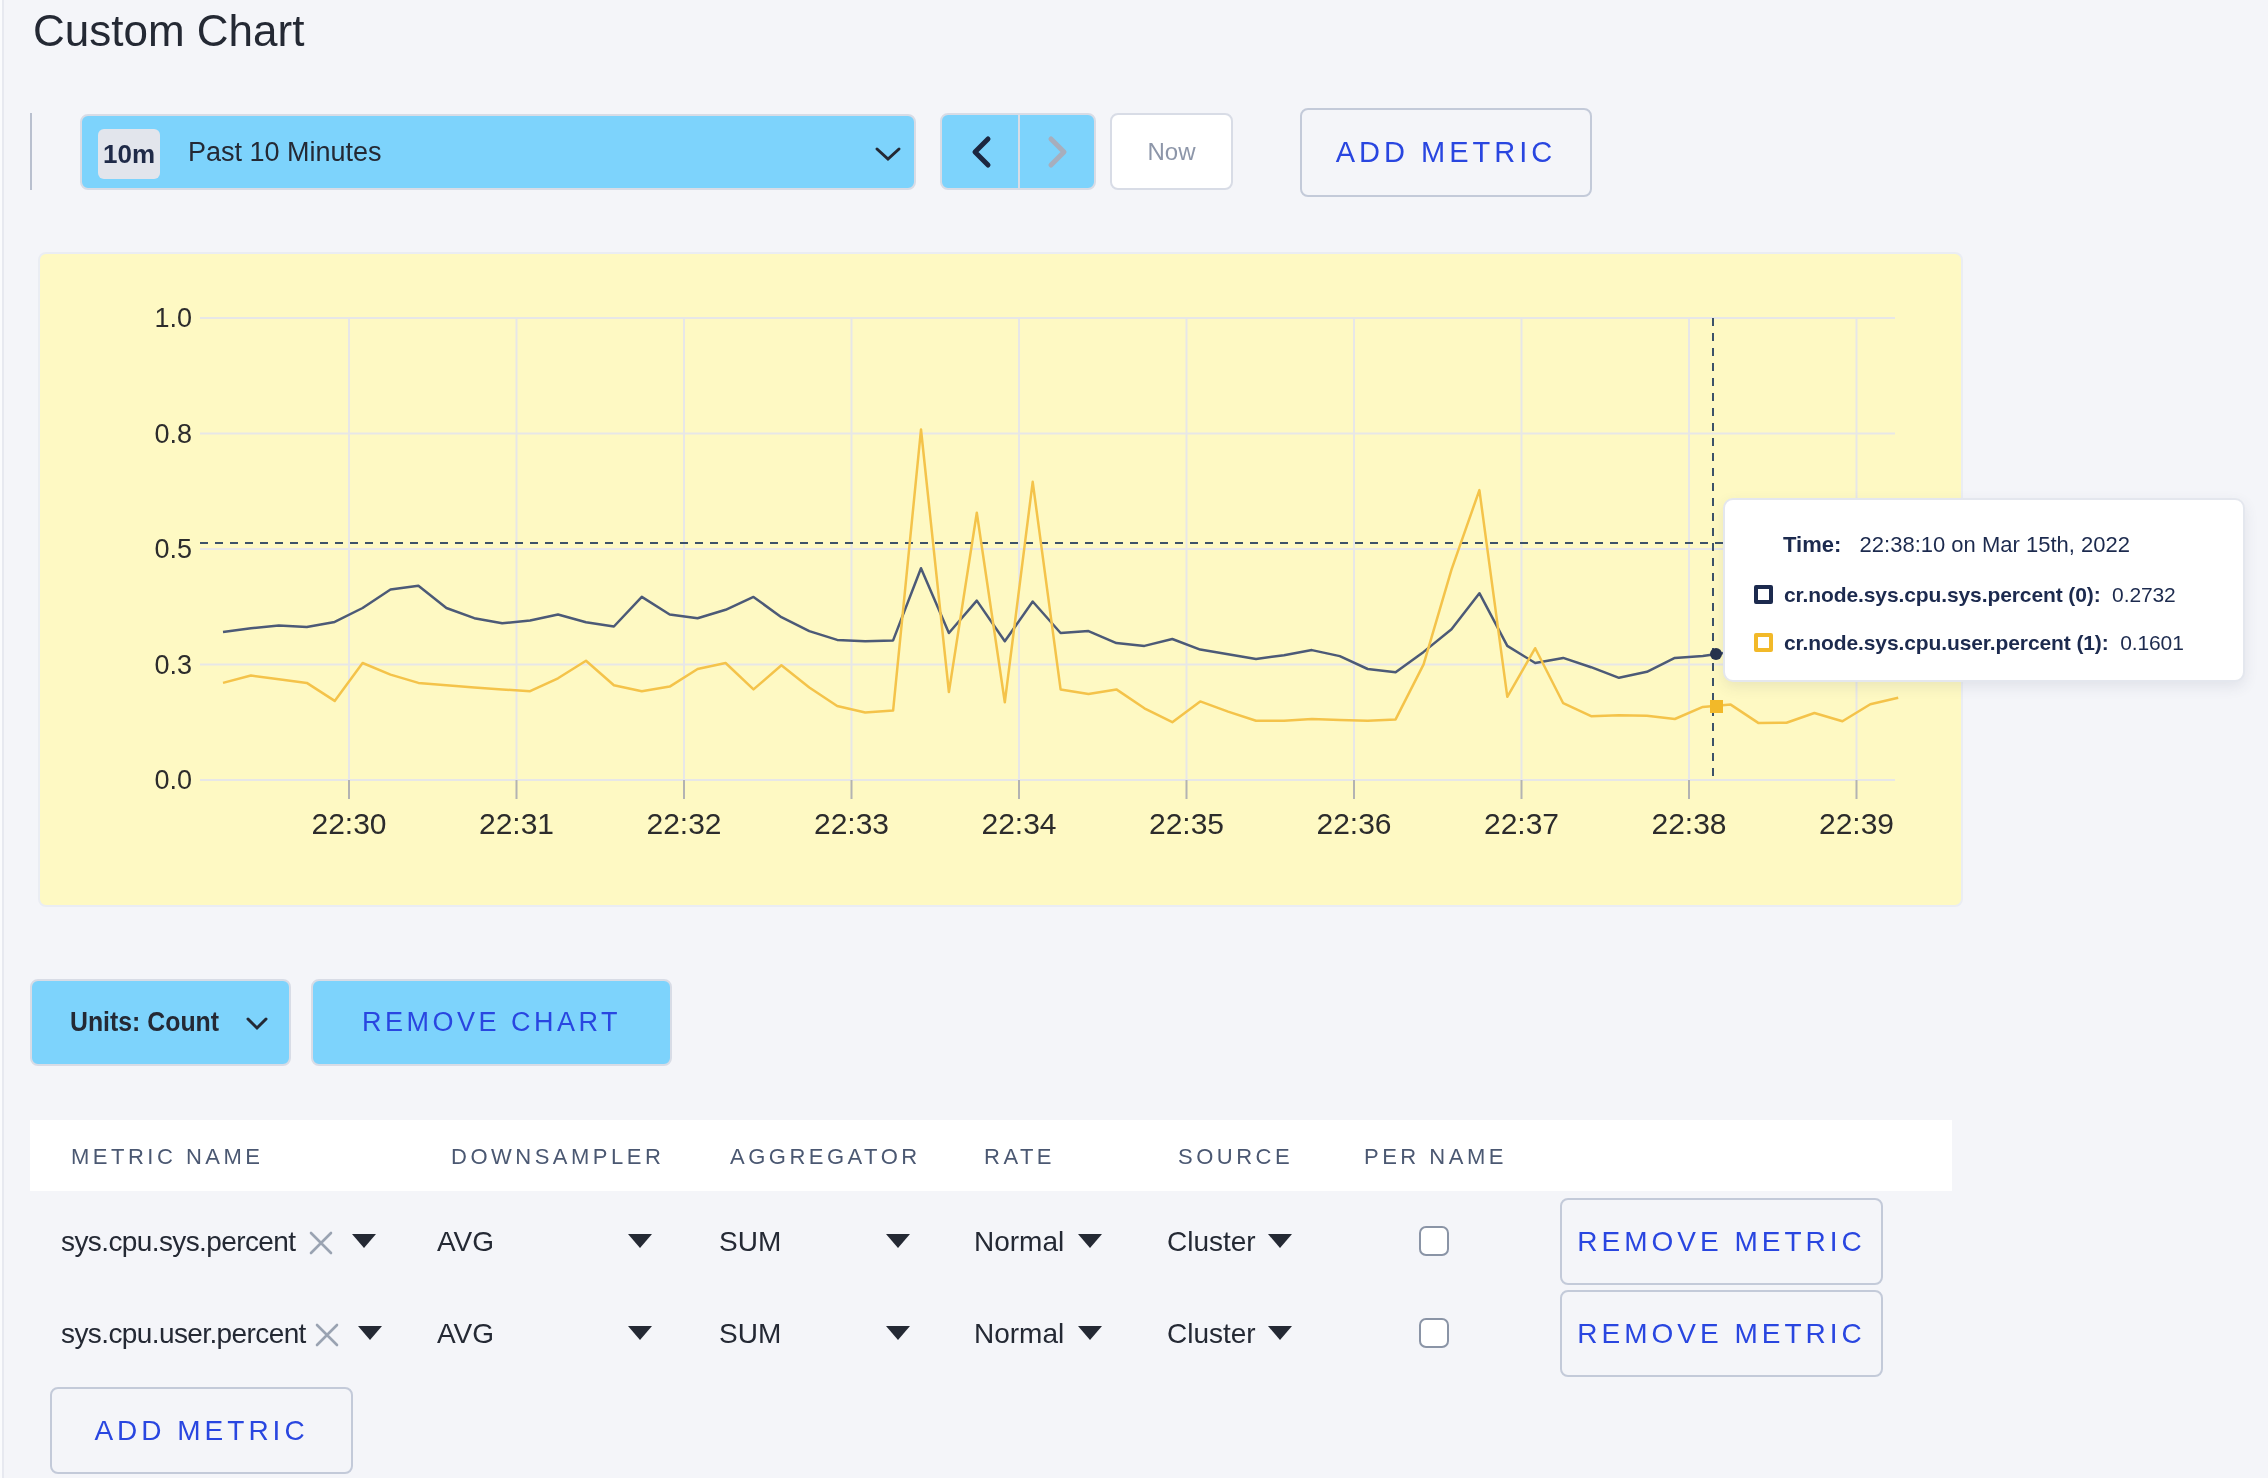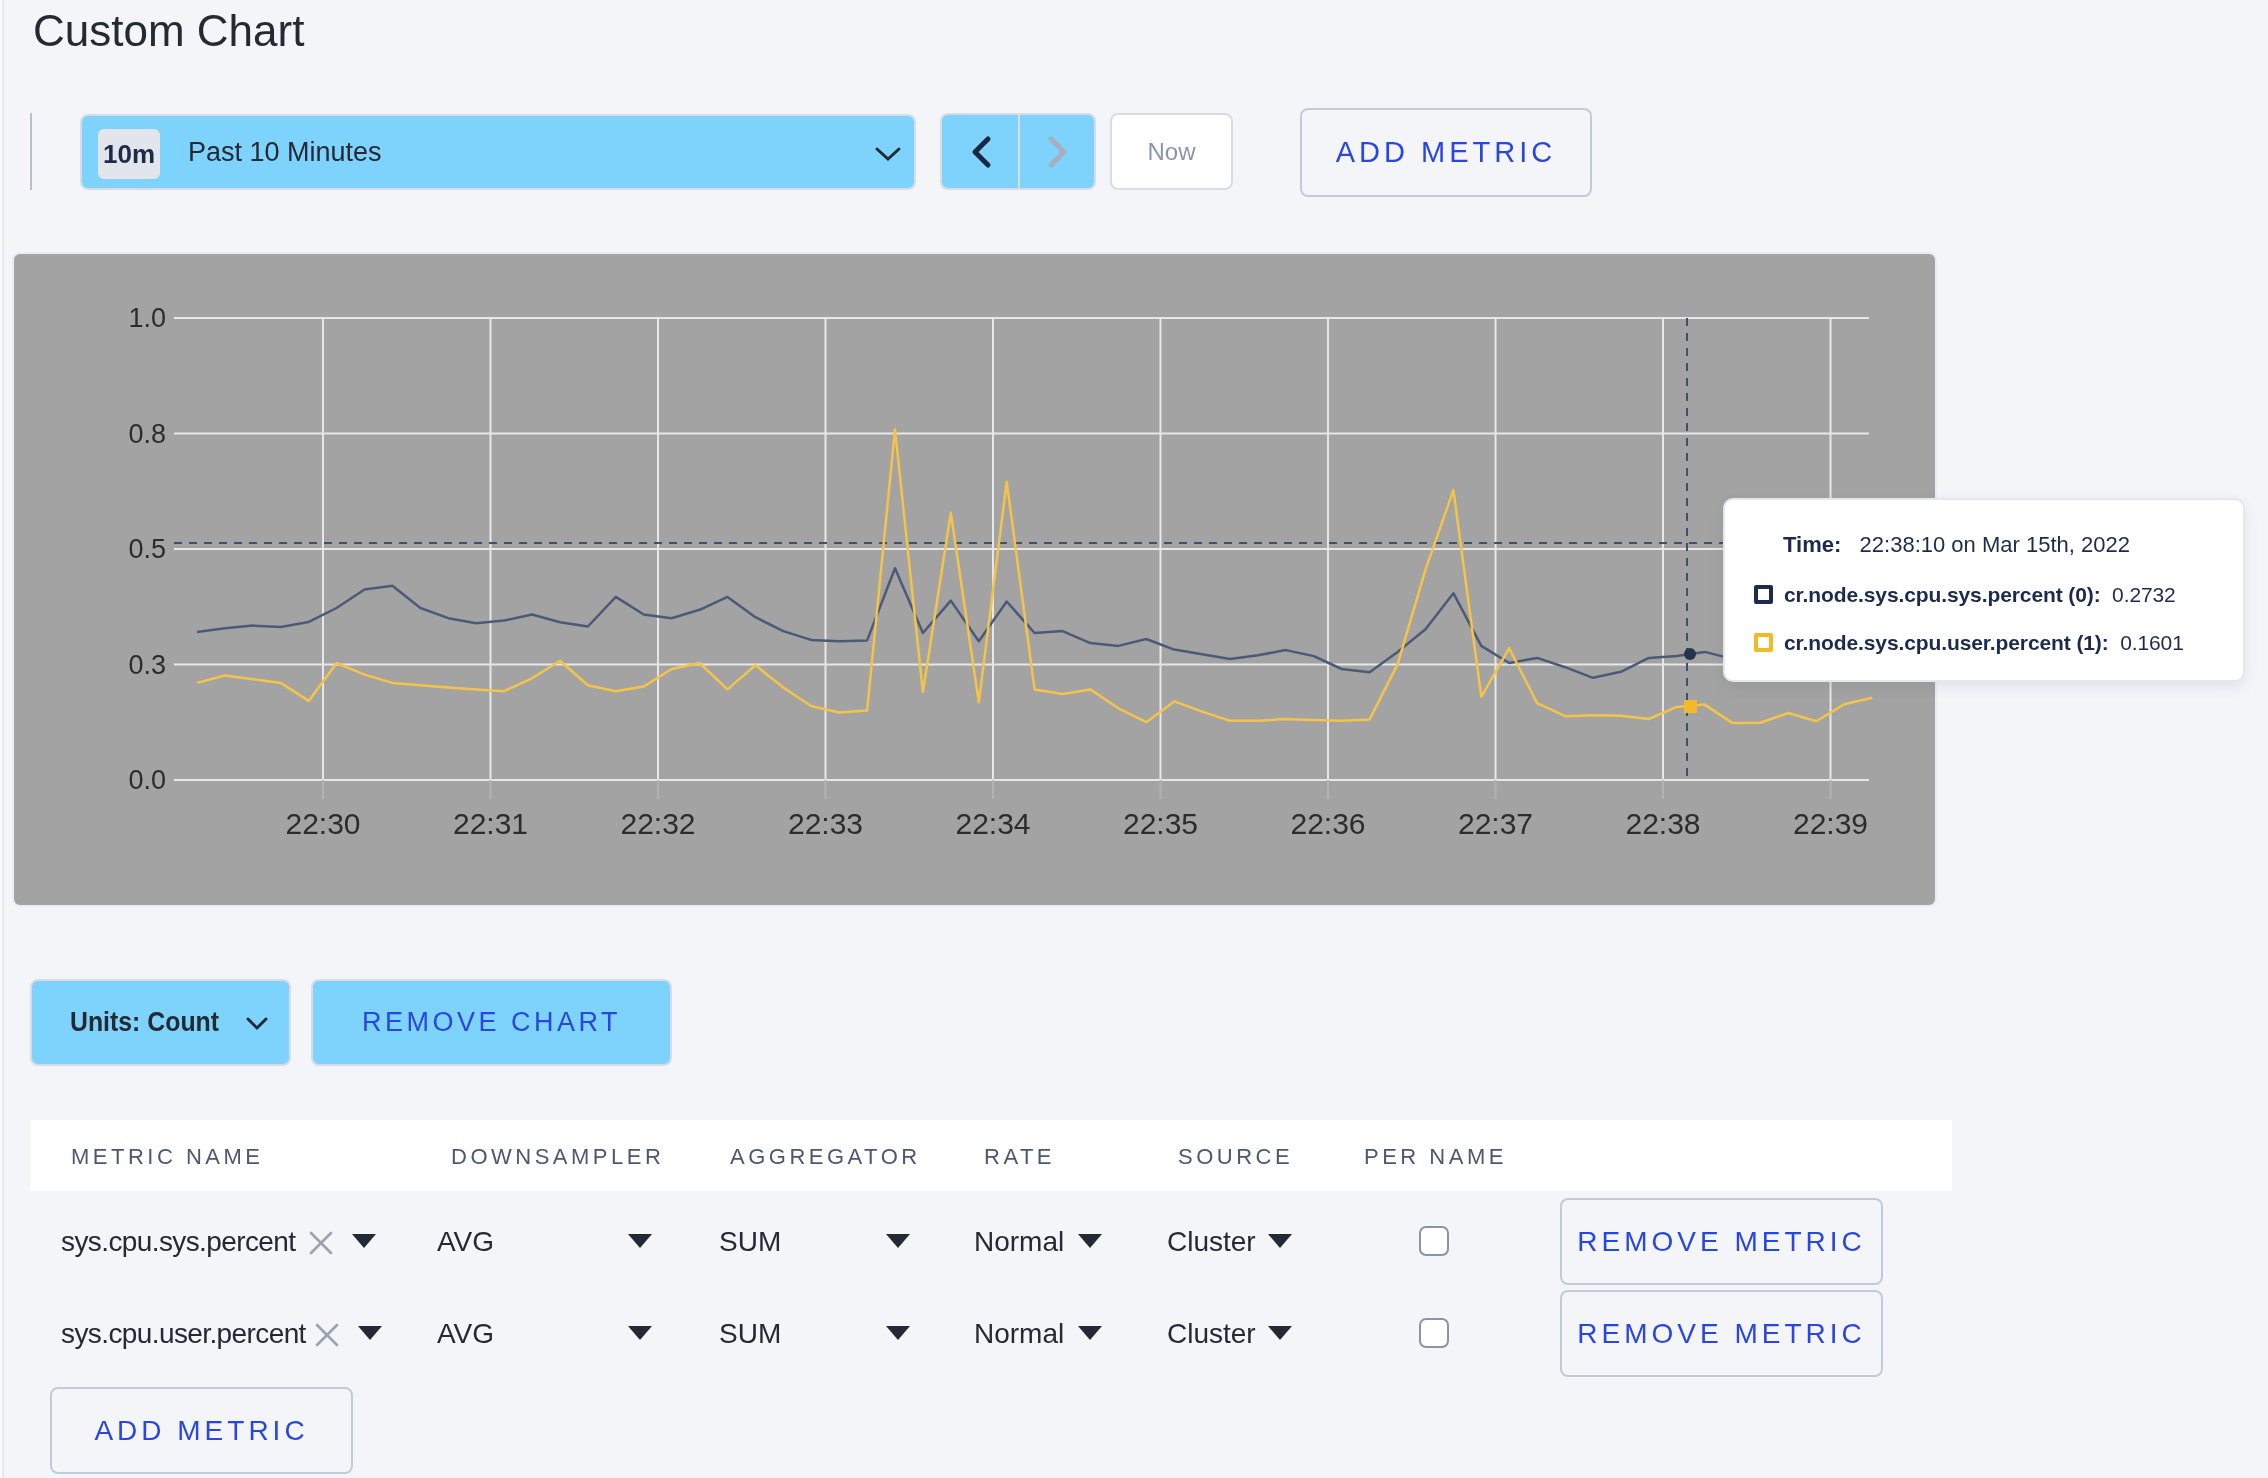--- a/index.html
+++ b/index.html
@@ -13,21 +13,21 @@
   .dd { left:80px; top:114px; width:836px; height:76px; }
   .badge { left:16px; top:13px; width:62px; height:50px; background:#e2e5ec; border-radius:6px;
            font-size:26px; font-weight:700; color:#1f2a48; text-align:center; line-height:50px; }
   .ddlabel { left:106px; top:0; height:72px; line-height:72px; font-size:27px; color:#242934; }
   .arrows { left:940px; top:113px; width:156px; height:77px; }
   .arrowdiv { left:76px; top:0px; width:2px; height:73px; background:#d8dce6; }
   .nowbtn { left:1110px; top:113px; width:123px; height:77px; background:#fff; border:2px solid #d8dce6; border-radius:8px;
             font-size:24px; color:#8d96a9; font-weight:400; text-align:center; line-height:73px; }
   .addchart { left:1300px; top:108px; width:292px; height:89px; text-align:center; line-height:85px;
               font-size:29px; letter-spacing:4px; font-weight:400; }
-  .card { left:12px; top:252px; width:1925px; height:655px; background:#a3a3a3; border:2px solid #eaedf3; border-radius:8px; }
+  .card { left:38px; top:252px; width:1925px; height:655px; background:#fef9c3; border:2px solid #eaedf3; border-radius:8px; }
   .tooltip { left:1723px; top:498px; width:522px; height:184px; background:#fff; border:2px solid #e4e7ee; border-radius:10px;
              box-shadow:0 5px 14px rgba(60,70,100,.10); color:#1c2a4e; }
   .ttime { left:58px; top:32px; font-size:22px; white-space:nowrap; }
   .trow { font-size:21px; font-weight:700; white-space:nowrap; letter-spacing:-0.1px; }
   .sq { width:19px; height:19px; border-radius:2px; }
   .unitsbox { left:30px; top:979px; width:261px; height:87px; }
   .unitslbl { left:38px; top:0; height:83px; line-height:83px; font-size:27px; font-weight:700; color:#242934; transform:scaleX(0.92); transform-origin:0 50%; }
   .removechart { left:311px; top:979px; width:361px; height:87px; text-align:center; line-height:83px;
                  font-size:27px; letter-spacing:3.5px; }
   .thead { left:30px; top:1120px; width:1922px; height:71px; background:#fff; }

